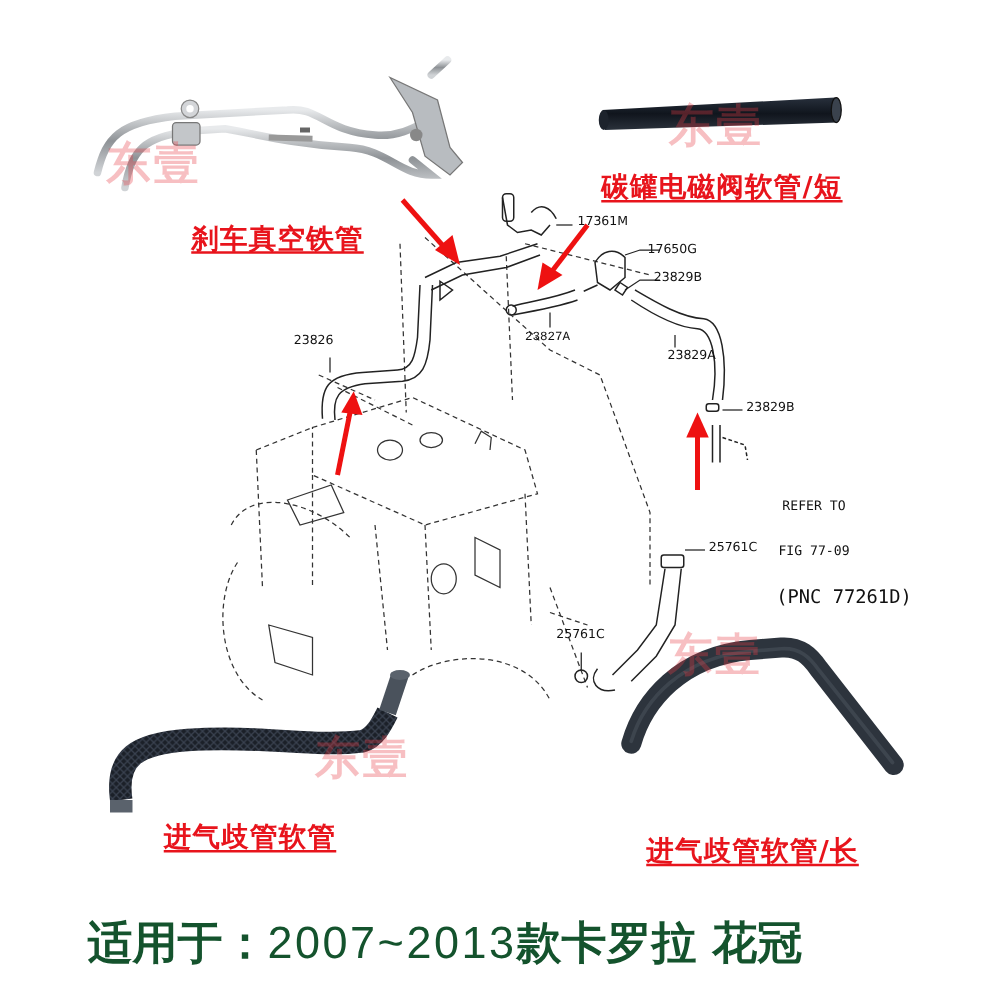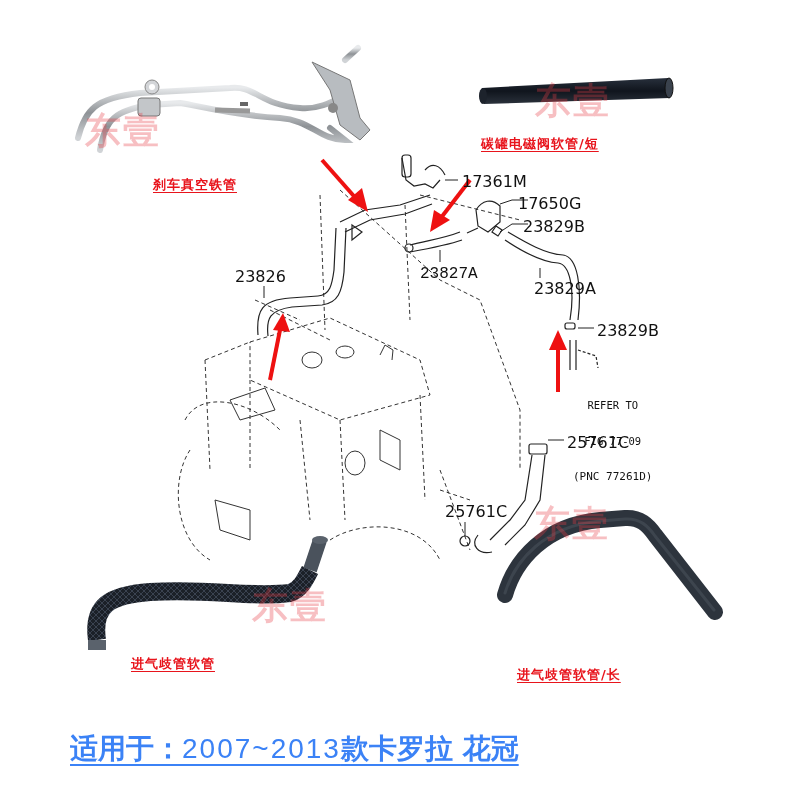--- a/index.html
+++ b/index.html
@@ -1,23 +1,23 @@
 <!DOCTYPE html>
 <html><head>
 <meta charset="utf-8">
 <style>
   html, body { margin:0; padding:0; background:#ffffff; }
   body { width:800px; height:800px; position:relative; overflow:hidden; font-family:"DejaVu Sans", sans-serif; }
   .abs { position:absolute; }
-  .red-label { color:#e8141c; font-weight:bold; font-size:13px; text-decoration:underline; text-underline-offset:3px; white-space:nowrap; letter-spacing:1px; }
-  .part-no { font-family:"DejaVu Sans", sans-serif; font-size:16px; color:#111; white-space:nowrap; }
+  .red-label { color:#e8141c; font-weight:bold; font-size:22px; text-decoration:underline; text-underline-offset:3px; white-space:nowrap; letter-spacing:1px; }
+  .part-no { font-family:"DejaVu Sans", sans-serif; font-size:10px; color:#111; white-space:nowrap; }
   .ref { font-family:"DejaVu Sans Mono", monospace; font-size:10.5px; color:#111; line-height:12px; white-space:pre; }
-  .ref-small { font-size:11px; }
+  .ref-small { font-size:15px;margin-left:48px; }
   .watermark { color:rgba(230,60,70,0.33); font-weight:bold; font-size:36px; white-space:nowrap; letter-spacing:2px; }
-  .footer { font-weight:bold; font-size:28px; color:#3b82f6; white-space:nowrap; text-decoration:underline; text-decoration-thickness:2px; text-underline-offset:6px; }
+  .footer { font-weight:bold; font-size:36px; color:#14532d; white-space:nowrap; text-decoration-thickness:2px; text-underline-offset:6px; }
   .footer .num { font-family:"Liberation Sans", sans-serif; font-weight:normal; letter-spacing:2px; }
   svg { position:absolute; left:0; top:0; }
 </style>
 </head>
 <body>
 
 <svg width="800" height="800" viewBox="0 0 800 800">
   <defs>
     <linearGradient id="metalGrad" x1="0" y1="0" x2="0" y2="1">
       <stop offset="0" stop-color="#e8eaec"></stop>

